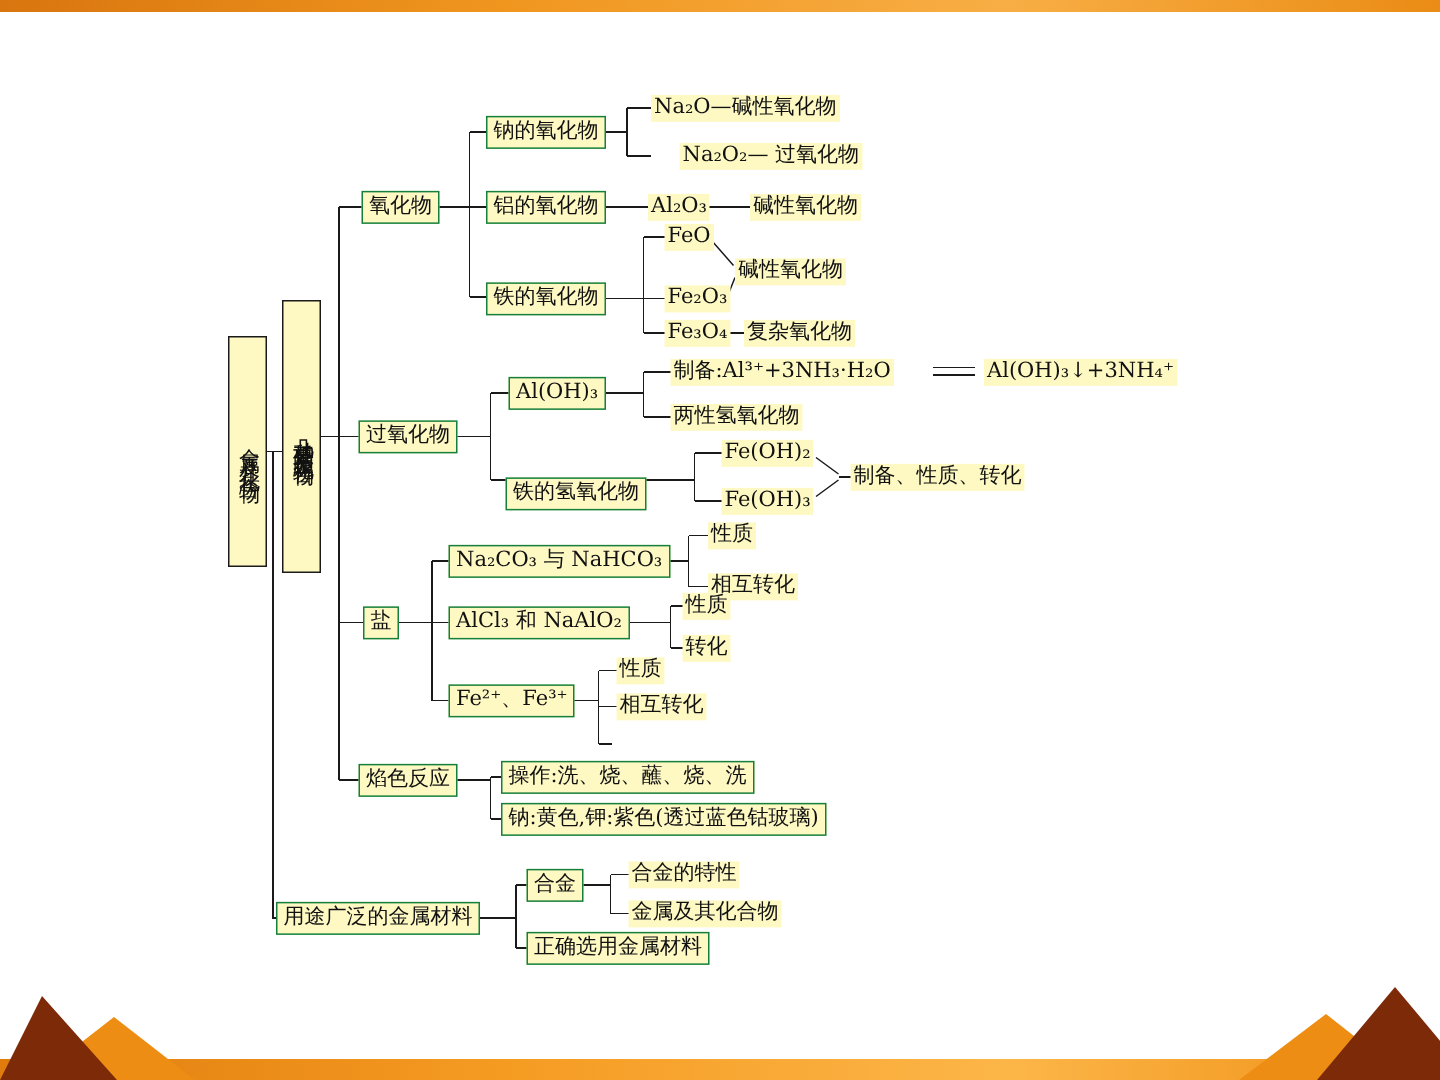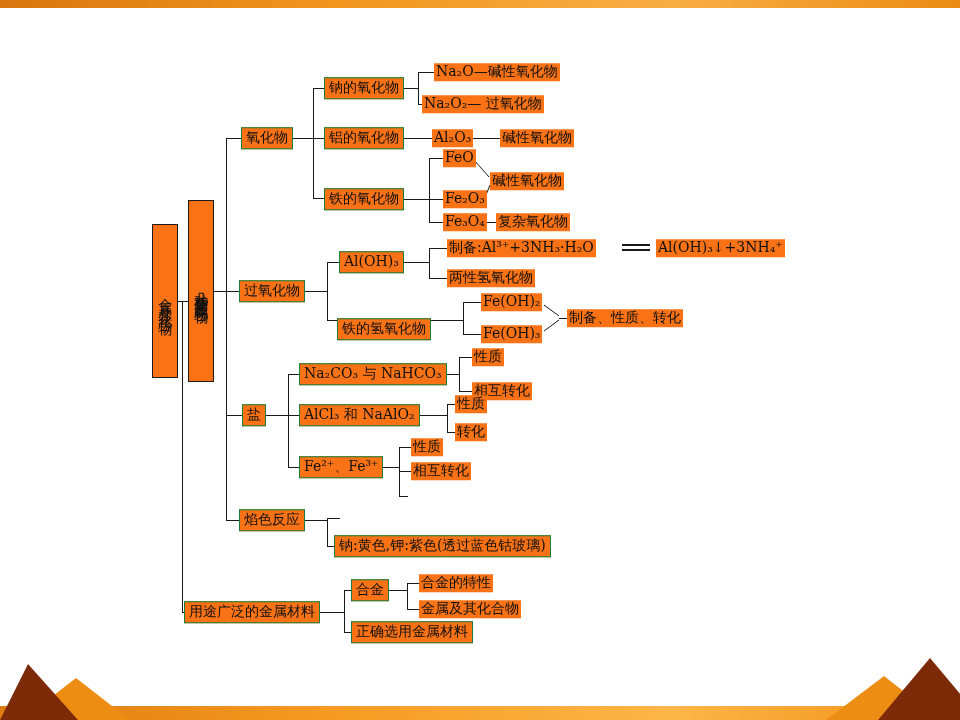--- a/index.html
+++ b/index.html
@@ -3,21 +3,21 @@
 <meta charset="utf-8">
 <style>
   html,body{margin:0;padding:0}
   .slide{position:relative;width:960px;height:720px;background:#ffffff;overflow:hidden;
          font-family:"DejaVu Serif","Liberation Serif",serif;color:#111}
   .top-bar{position:absolute;top:0;left:0;width:960px;height:8px;
            background:linear-gradient(90deg,#d9760f,#f0961f 35%,#f8ae45 70%,#ea8c15)}
   svg.connectors{position:absolute;left:0;top:0;z-index:1}
   svg.bottom-decor{position:absolute;left:0;bottom:0;z-index:1}
   .node{position:absolute;transform:translateY(-50%);white-space:nowrap;
-        font-size:14px;line-height:1.25;background:#f97316;z-index:2;padding:0 2px}
+        font-size:14px;line-height:1.25;background:#fef9c3;z-index:2;padding:0 2px}
   .box{border:1px solid #15803d;padding:1px 4px}
   .vbox{border:1px solid #1a1a1a;display:flex;align-items:center;justify-content:center;
         width:24px;padding:2px 0}
   .vbox span{writing-mode:vertical-rl;text-orientation:upright;letter-spacing:4px;font-size:14px}
   .vbox.tight span{letter-spacing:2px}
 </style>
 </head>
 <body>
 
 <div class="slide">
@@ -103,21 +103,21 @@
   <div class="node vbox" style="left:152px;top:301px;height:148px">
     <span>金属及其化合物</span>
   </div>
   <div class="node vbox tight" style="left:188px;top:291px;height:176px">
     <span>几种重要的金属化合物</span>
   </div>
 
   <div class="node box" style="left:241px;top:138px">氧化物</div>
   <div class="node box" style="left:324px;top:88px">钠的氧化物</div>
   <div class="node" style="left:434px;top:72px">Na₂O—碱性氧化物</div>
-  <div class="node" style="left:422px;top:104px">Na₂O₂— 过氧化物</div>
+  <div class="node" style="left:453px;top:104px">Na₂O₂— 过氧化物</div>
   <div class="node box" style="left:324px;top:138px">铝的氧化物</div>
   <div class="node" style="left:432px;top:138px">Al₂O₃</div>
   <div class="node" style="left:500px;top:138px">碱性氧化物</div>
   <div class="node box" style="left:324px;top:199px">铁的氧化物</div>
   <div class="node" style="left:443px;top:158px">FeO</div>
   <div class="node" style="left:490px;top:181px">碱性氧化物</div>
   <div class="node" style="left:443px;top:199px">Fe₂O₃</div>
   <div class="node" style="left:443px;top:222px">Fe₃O₄</div>
   <div class="node" style="left:496px;top:222px">复杂氧化物</div>
 
@@ -136,20 +136,21 @@
   <div class="node" style="left:472px;top:357px">性质</div>
   <div class="node" style="left:472px;top:391px">相互转化</div>
   <div class="node box" style="left:299px;top:415px">AlCl₃ 和 NaAlO₂</div>
   <div class="node" style="left:455px;top:404px">性质</div>
   <div class="node" style="left:455px;top:432px">转化</div>
   <div class="node box" style="left:299px;top:467px">Fe²⁺、Fe³⁺</div>
   <div class="node" style="left:411px;top:447px">性质</div>
   <div class="node" style="left:411px;top:471px">相互转化</div>
 
   <div class="node box" style="left:239px;top:520px">焰色反应</div>
+  <div class="node box" style="left:334px;top:518px">操作:洗、烧、蘸、烧、洗</div>
   <div class="node box" style="left:184px;top:612px">用途广泛的金属材料</div>
 
   <div class="node box" style="left:334px;top:546px">钠:黄色,钾:紫色(透过蓝色钴玻璃)</div>
   <div class="node box" style="left:351px;top:590px">合金</div>
   <div class="node" style="left:419px;top:583px">合金的特性</div>
   <div class="node" style="left:419px;top:609px">金属及其化合物</div>
   <div class="node box" style="left:351px;top:632px">正确选用金属材料</div>
 
   <svg class="bottom-decor" width="960" height="64" viewBox="0 0 960 64">
     <defs>

